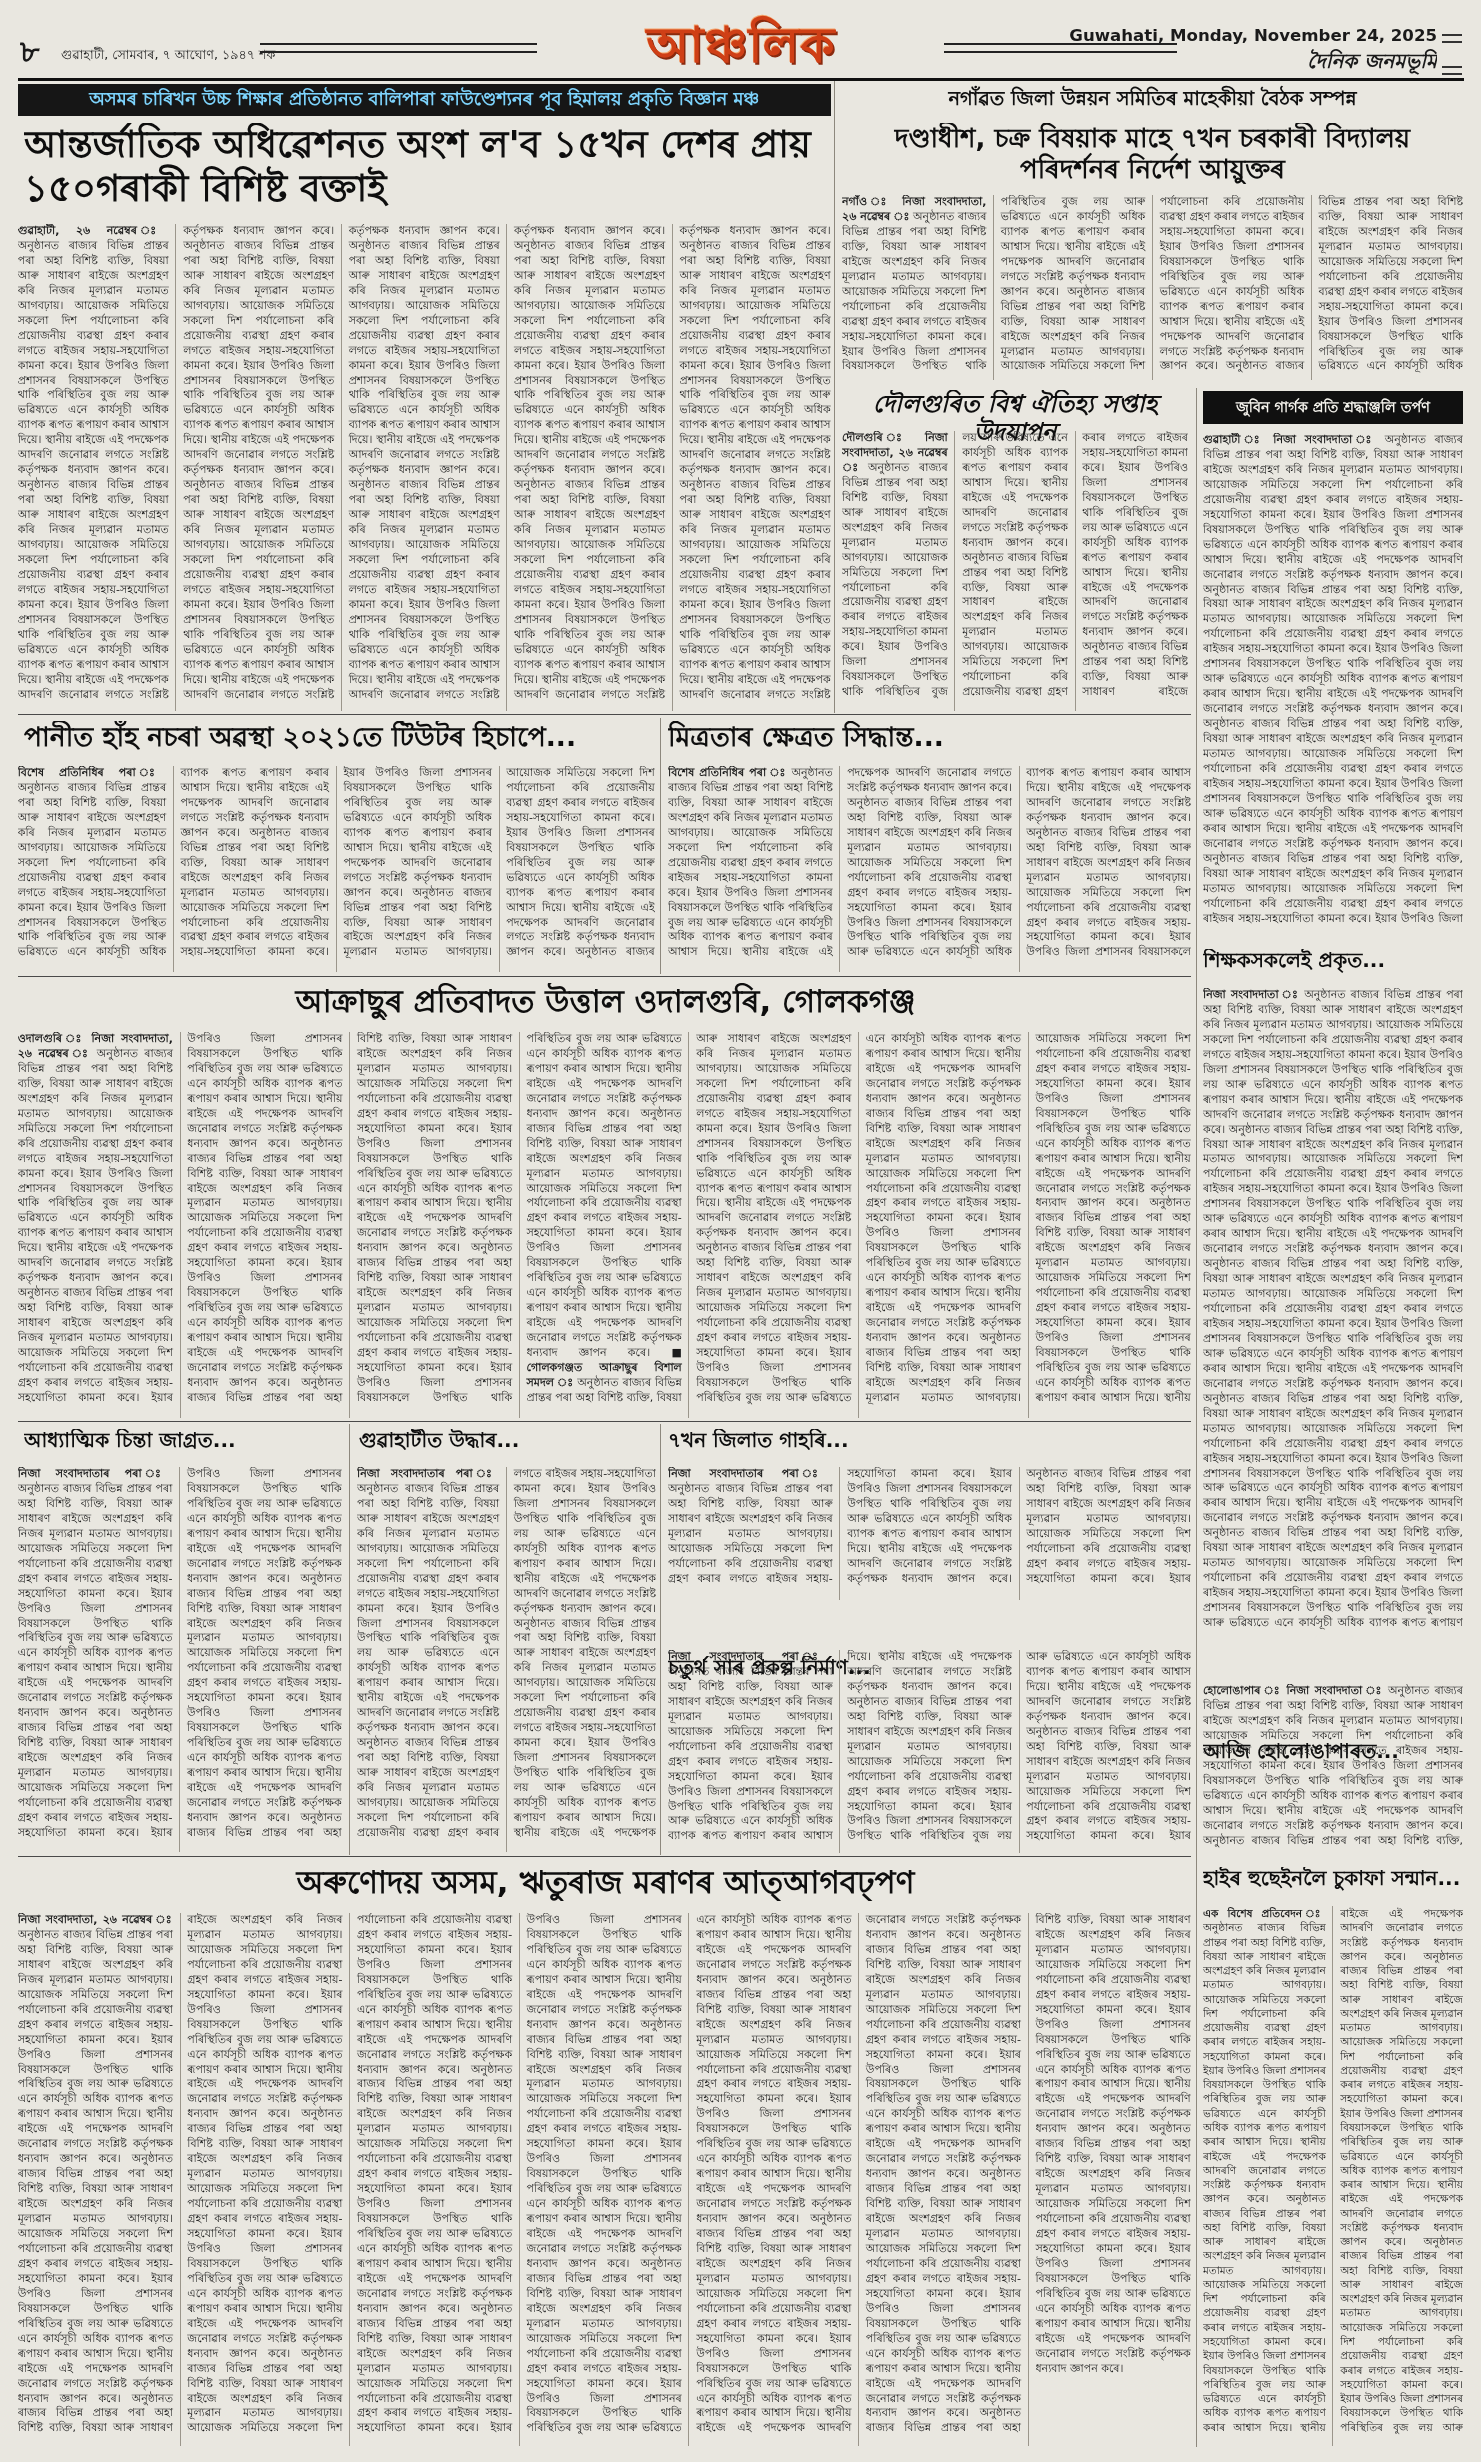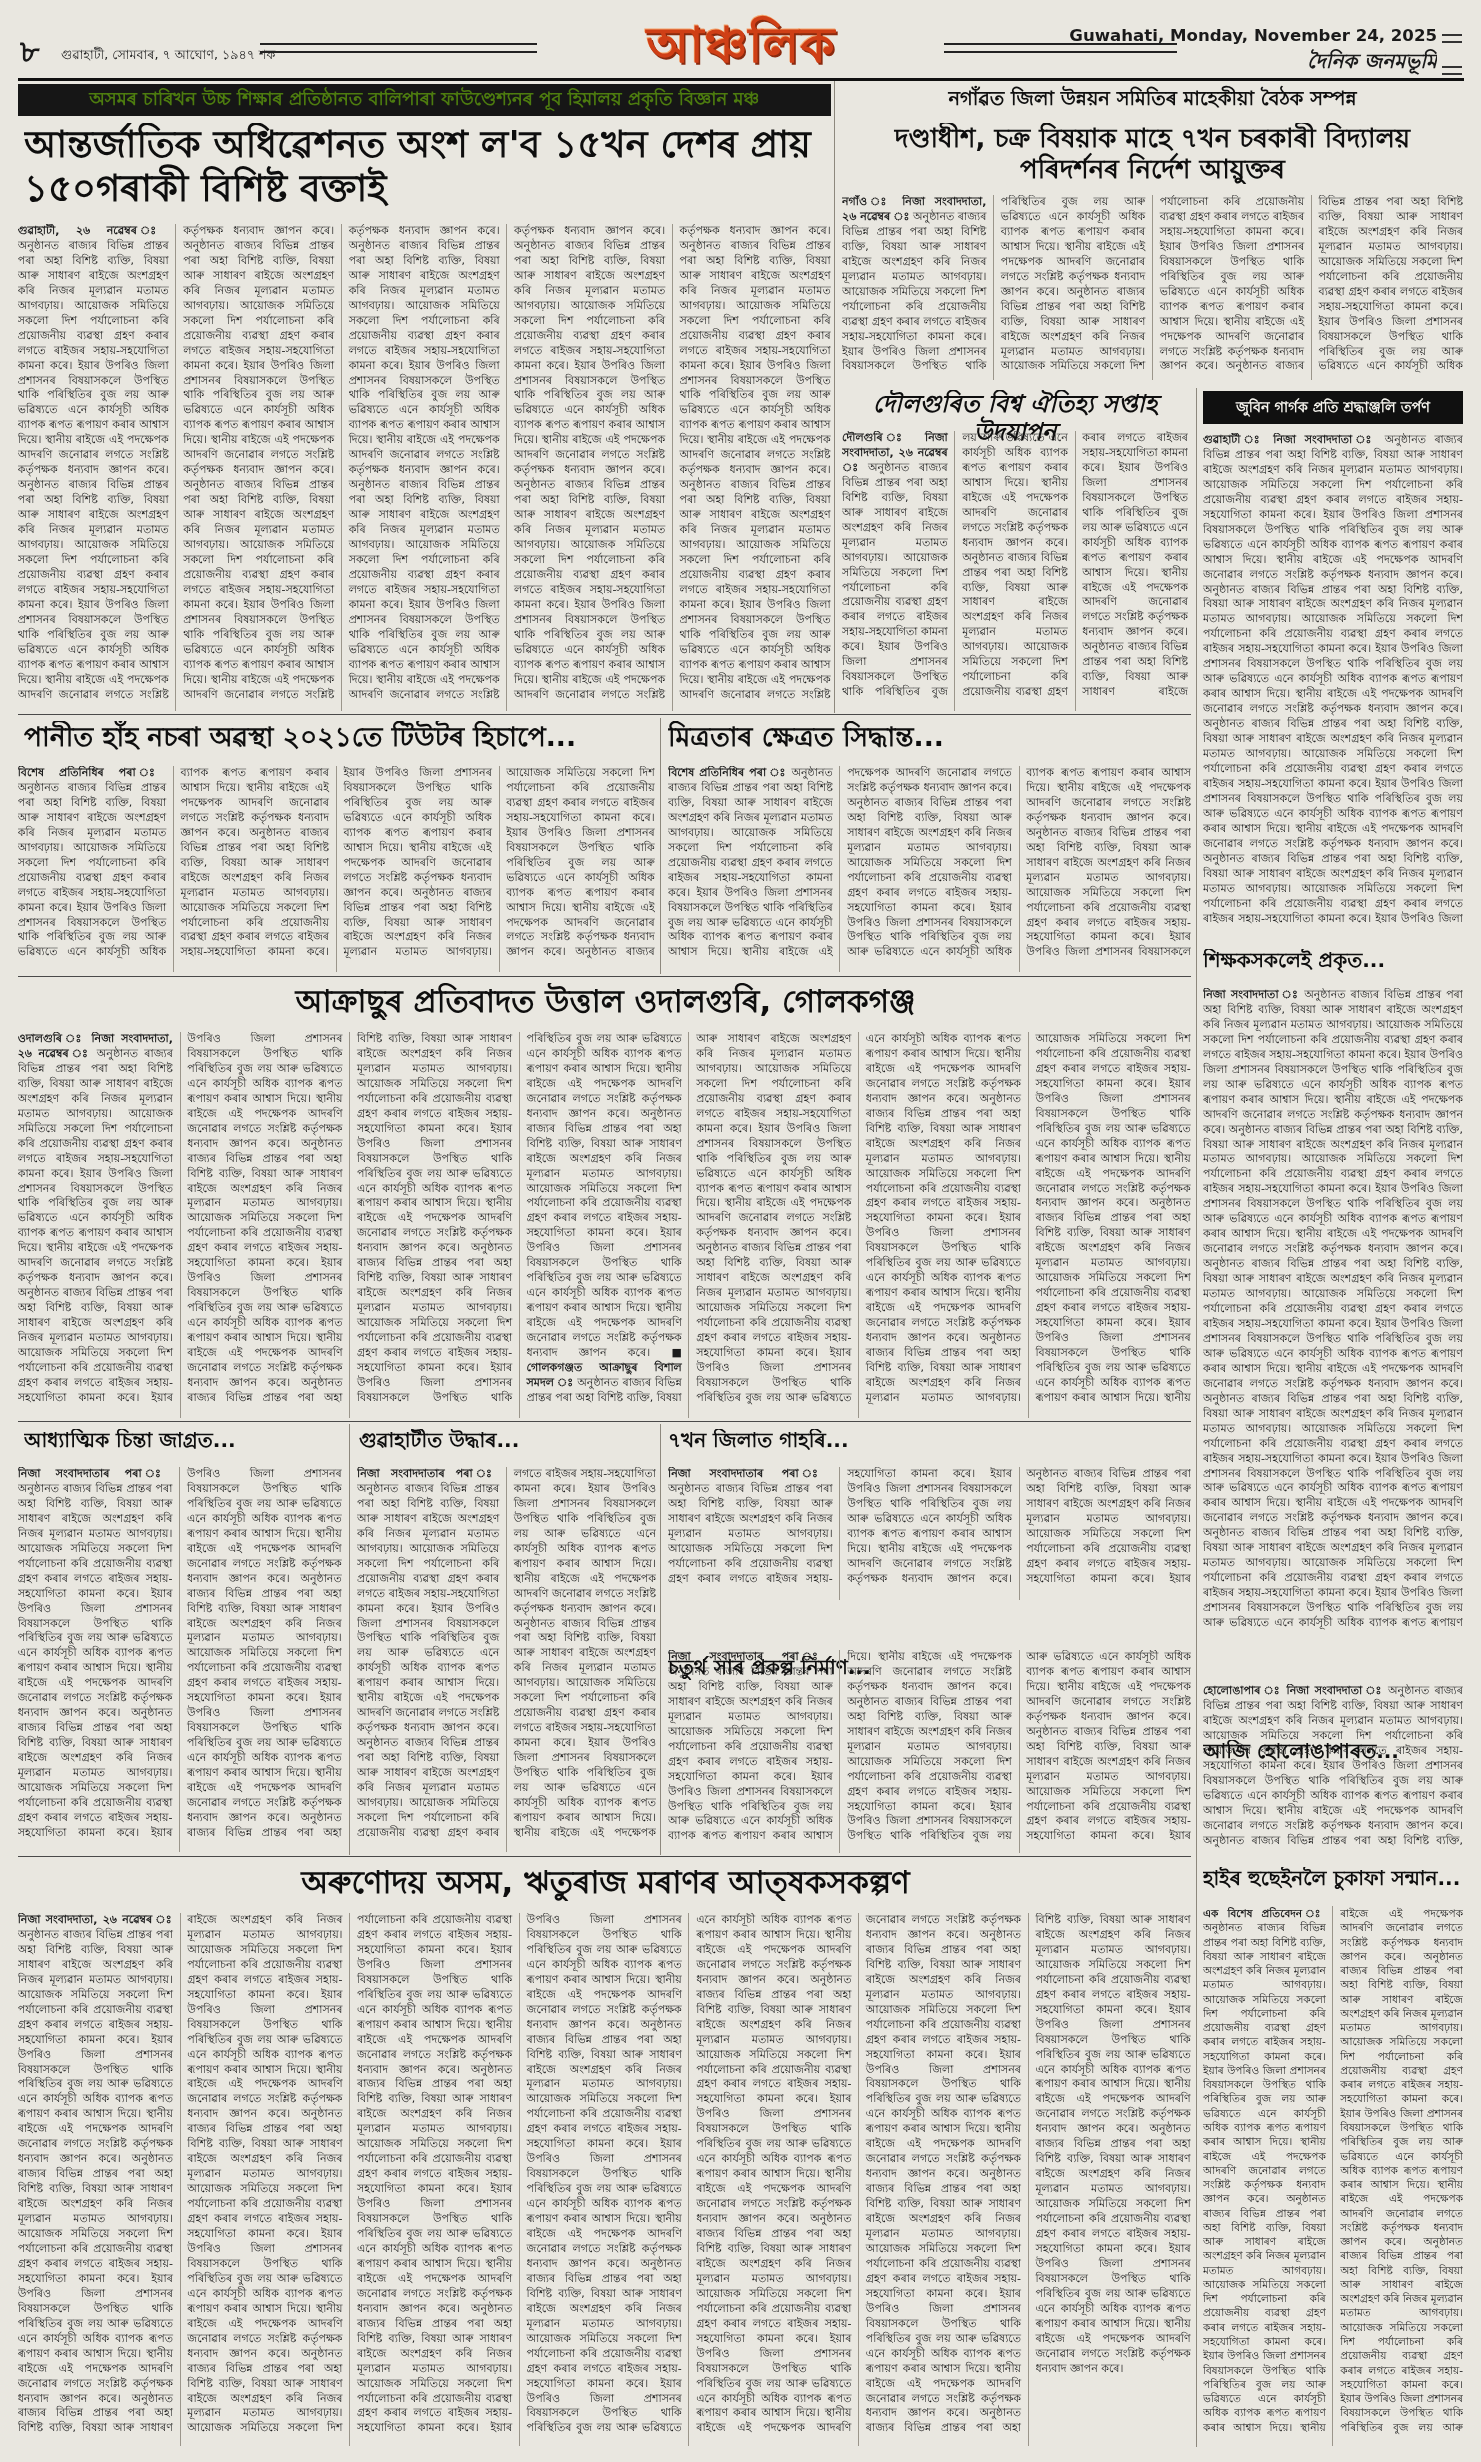--- a/index.html
+++ b/index.html
@@ -22,21 +22,21 @@
   }
   .mastline{background:#222;height:1.7px;}
   .eng-date{font-size:16.6px;font-weight:bold;text-align:right;}
   .paper-name{font-size:20px;font-weight:bold;font-style:italic;text-align:right;margin-top:1px;}
   .deco{background:#333;height:2.2px;}
   .rule-h{background:#4a4a4a;height:1.1px;}
   .rule-v{background:#8d887d;width:0.6px;}
   .thickrule{background:#111;height:2.8px;}
   
   .banner-dark{
-    background:#161616;color:#4d7c0f;
+    background:#161616;color:#7dd3fc;
     font-size:18px;font-weight:bold;text-align:center;
     display:flex;align-items:center;justify-content:center;
     white-space:nowrap;
   }
   .banner-right{
     font-size:19.4px;font-weight:bold;text-align:center;
     display:flex;align-items:center;justify-content:center;
     white-space:nowrap;color:#101010;
   }
   
@@ -178,17 +178,17 @@
   <p><strong class="dl">নিজা সংবাদদাতাৰ পৰা ঃ</strong> <span>অনুষ্ঠানত ৰাজ্যৰ বিভিন্ন প্ৰান্তৰ পৰা অহা বিশিষ্ট ব্যক্তি, বিষয়া আৰু সাধাৰণ ৰাইজে অংশগ্ৰহণ কৰি নিজৰ মূল্যৱান মতামত আগবঢ়ায়। আয়োজক সমিতিয়ে সকলো দিশ পৰ্যালোচনা কৰি প্ৰয়োজনীয় ব্যৱস্থা গ্ৰহণ কৰাৰ লগতে ৰাইজৰ সহায়-সহযোগিতা কামনা কৰে। ইয়াৰ উপৰিও জিলা প্ৰশাসনৰ বিষয়াসকলে উপস্থিত থাকি পৰিস্থিতিৰ বুজ লয় আৰু ভৱিষ্যতে এনে কাৰ্যসূচী অধিক ব্যাপক ৰূপত ৰূপায়ণ কৰাৰ আশ্বাস দিয়ে। স্থানীয় ৰাইজে এই পদক্ষেপক আদৰণি জনোৱাৰ লগতে সংশ্লিষ্ট কৰ্তৃপক্ষক ধন্যবাদ জ্ঞাপন কৰে। অনুষ্ঠানত ৰাজ্যৰ বিভিন্ন প্ৰান্তৰ পৰা অহা বিশিষ্ট ব্যক্তি, বিষয়া আৰু সাধাৰণ ৰাইজে অংশগ্ৰহণ কৰি নিজৰ মূল্যৱান মতামত আগবঢ়ায়। আয়োজক সমিতিয়ে সকলো দিশ পৰ্যালোচনা কৰি প্ৰয়োজনীয় ব্যৱস্থা গ্ৰহণ কৰাৰ লগতে ৰাইজৰ সহায়-সহযোগিতা কামনা কৰে। ইয়াৰ উপৰিও জিলা প্ৰশাসনৰ বিষয়াসকলে উপস্থিত থাকি পৰিস্থিতিৰ বুজ লয় আৰু ভৱিষ্যতে এনে কাৰ্যসূচী অধিক ব্যাপক ৰূপত ৰূপায়ণ কৰাৰ আশ্বাস দিয়ে। স্থানীয় ৰাইজে এই পদক্ষেপক আদৰণি জনোৱাৰ লগতে সংশ্লিষ্ট কৰ্তৃপক্ষক ধন্যবাদ জ্ঞাপন কৰে। </span></p>
 </div>
 
 <div class="abs hl hl-col" style="left:668px;top:1610px;width:523px;text-align:left;margin-top:46px;">চতুৰ্থ সাৰ প্ৰকল্প নিৰ্মাণ...</div>
 <div class="abs cols c3" style="left:668px;top:1650px;width:523px;height:203px;">
   <p><strong class="dl">নিজা সংবাদদাতাৰ পৰা ঃ</strong> <span>অনুষ্ঠানত ৰাজ্যৰ বিভিন্ন প্ৰান্তৰ পৰা অহা বিশিষ্ট ব্যক্তি, বিষয়া আৰু সাধাৰণ ৰাইজে অংশগ্ৰহণ কৰি নিজৰ মূল্যৱান মতামত আগবঢ়ায়। আয়োজক সমিতিয়ে সকলো দিশ পৰ্যালোচনা কৰি প্ৰয়োজনীয় ব্যৱস্থা গ্ৰহণ কৰাৰ লগতে ৰাইজৰ সহায়-সহযোগিতা কামনা কৰে। ইয়াৰ উপৰিও জিলা প্ৰশাসনৰ বিষয়াসকলে উপস্থিত থাকি পৰিস্থিতিৰ বুজ লয় আৰু ভৱিষ্যতে এনে কাৰ্যসূচী অধিক ব্যাপক ৰূপত ৰূপায়ণ কৰাৰ আশ্বাস দিয়ে। স্থানীয় ৰাইজে এই পদক্ষেপক আদৰণি জনোৱাৰ লগতে সংশ্লিষ্ট কৰ্তৃপক্ষক ধন্যবাদ জ্ঞাপন কৰে। অনুষ্ঠানত ৰাজ্যৰ বিভিন্ন প্ৰান্তৰ পৰা অহা বিশিষ্ট ব্যক্তি, বিষয়া আৰু সাধাৰণ ৰাইজে অংশগ্ৰহণ কৰি নিজৰ মূল্যৱান মতামত আগবঢ়ায়। আয়োজক সমিতিয়ে সকলো দিশ পৰ্যালোচনা কৰি প্ৰয়োজনীয় ব্যৱস্থা গ্ৰহণ কৰাৰ লগতে ৰাইজৰ সহায়-সহযোগিতা কামনা কৰে। ইয়াৰ উপৰিও জিলা প্ৰশাসনৰ বিষয়াসকলে উপস্থিত থাকি পৰিস্থিতিৰ বুজ লয় আৰু ভৱিষ্যতে এনে কাৰ্যসূচী অধিক ব্যাপক ৰূপত ৰূপায়ণ কৰাৰ আশ্বাস দিয়ে। স্থানীয় ৰাইজে এই পদক্ষেপক আদৰণি জনোৱাৰ লগতে সংশ্লিষ্ট কৰ্তৃপক্ষক ধন্যবাদ জ্ঞাপন কৰে। অনুষ্ঠানত ৰাজ্যৰ বিভিন্ন প্ৰান্তৰ পৰা অহা বিশিষ্ট ব্যক্তি, বিষয়া আৰু সাধাৰণ ৰাইজে অংশগ্ৰহণ কৰি নিজৰ মূল্যৱান মতামত আগবঢ়ায়। আয়োজক সমিতিয়ে সকলো দিশ পৰ্যালোচনা কৰি প্ৰয়োজনীয় ব্যৱস্থা গ্ৰহণ কৰাৰ লগতে ৰাইজৰ সহায়-সহযোগিতা কামনা কৰে। ইয়াৰ উপৰিও জিলা প্ৰশাসনৰ বিষয়াসকলে উপস্থিত থাকি পৰিস্থিতিৰ বুজ লয় আৰু ভৱিষ্যতে এনে কাৰ্যসূচী অধিক ব্যাপক ৰূপত ৰূপায়ণ কৰাৰ আশ্বাস দিয়ে। স্থানীয় ৰাইজে এই পদক্ষেপক আদৰণি জনোৱাৰ লগতে সংশ্লিষ্ট কৰ্তৃপক্ষক ধন্যবাদ জ্ঞাপন কৰে। </span></p>
 </div>
 
 <div class="abs rule-h" style="left:17.7px;top:1856px;width:1173px;"></div>
 
-<div class="abs hl hl-xl" style="left:24px;top:1864px;width:1163px;">অৰুণোদয় অসম, ঋতুৰাজ মৰাণৰ আত্ষকসকল্পণ</div>
+<div class="abs hl hl-xl" style="left:24px;top:1864px;width:1163px;">অৰুণোদয় অসম, ঋতুৰাজ মৰাণৰ আত্আগবঢ্পণ</div>
 <div class="abs cols c7" style="left:17.7px;top:1913px;width:1173px;height:533px;">
   <p><strong class="dl">নিজা সংবাদদাতা, ২৬ নৱেম্বৰ ঃ</strong> <span>অনুষ্ঠানত ৰাজ্যৰ বিভিন্ন প্ৰান্তৰ পৰা অহা বিশিষ্ট ব্যক্তি, বিষয়া আৰু সাধাৰণ ৰাইজে অংশগ্ৰহণ কৰি নিজৰ মূল্যৱান মতামত আগবঢ়ায়। আয়োজক সমিতিয়ে সকলো দিশ পৰ্যালোচনা কৰি প্ৰয়োজনীয় ব্যৱস্থা গ্ৰহণ কৰাৰ লগতে ৰাইজৰ সহায়-সহযোগিতা কামনা কৰে। ইয়াৰ উপৰিও জিলা প্ৰশাসনৰ বিষয়াসকলে উপস্থিত থাকি পৰিস্থিতিৰ বুজ লয় আৰু ভৱিষ্যতে এনে কাৰ্যসূচী অধিক ব্যাপক ৰূপত ৰূপায়ণ কৰাৰ আশ্বাস দিয়ে। স্থানীয় ৰাইজে এই পদক্ষেপক আদৰণি জনোৱাৰ লগতে সংশ্লিষ্ট কৰ্তৃপক্ষক ধন্যবাদ জ্ঞাপন কৰে। অনুষ্ঠানত ৰাজ্যৰ বিভিন্ন প্ৰান্তৰ পৰা অহা বিশিষ্ট ব্যক্তি, বিষয়া আৰু সাধাৰণ ৰাইজে অংশগ্ৰহণ কৰি নিজৰ মূল্যৱান মতামত আগবঢ়ায়। আয়োজক সমিতিয়ে সকলো দিশ পৰ্যালোচনা কৰি প্ৰয়োজনীয় ব্যৱস্থা গ্ৰহণ কৰাৰ লগতে ৰাইজৰ সহায়-সহযোগিতা কামনা কৰে। ইয়াৰ উপৰিও জিলা প্ৰশাসনৰ বিষয়াসকলে উপস্থিত থাকি পৰিস্থিতিৰ বুজ লয় আৰু ভৱিষ্যতে এনে কাৰ্যসূচী অধিক ব্যাপক ৰূপত ৰূপায়ণ কৰাৰ আশ্বাস দিয়ে। স্থানীয় ৰাইজে এই পদক্ষেপক আদৰণি জনোৱাৰ লগতে সংশ্লিষ্ট কৰ্তৃপক্ষক ধন্যবাদ জ্ঞাপন কৰে। অনুষ্ঠানত ৰাজ্যৰ বিভিন্ন প্ৰান্তৰ পৰা অহা বিশিষ্ট ব্যক্তি, বিষয়া আৰু সাধাৰণ ৰাইজে অংশগ্ৰহণ কৰি নিজৰ মূল্যৱান মতামত আগবঢ়ায়। আয়োজক সমিতিয়ে সকলো দিশ পৰ্যালোচনা কৰি প্ৰয়োজনীয় ব্যৱস্থা গ্ৰহণ কৰাৰ লগতে ৰাইজৰ সহায়-সহযোগিতা কামনা কৰে। ইয়াৰ উপৰিও জিলা প্ৰশাসনৰ বিষয়াসকলে উপস্থিত থাকি পৰিস্থিতিৰ বুজ লয় আৰু ভৱিষ্যতে এনে কাৰ্যসূচী অধিক ব্যাপক ৰূপত ৰূপায়ণ কৰাৰ আশ্বাস দিয়ে। স্থানীয় ৰাইজে এই পদক্ষেপক আদৰণি জনোৱাৰ লগতে সংশ্লিষ্ট কৰ্তৃপক্ষক ধন্যবাদ জ্ঞাপন কৰে। অনুষ্ঠানত ৰাজ্যৰ বিভিন্ন প্ৰান্তৰ পৰা অহা বিশিষ্ট ব্যক্তি, বিষয়া আৰু সাধাৰণ ৰাইজে অংশগ্ৰহণ কৰি নিজৰ মূল্যৱান মতামত আগবঢ়ায়। আয়োজক সমিতিয়ে সকলো দিশ পৰ্যালোচনা কৰি প্ৰয়োজনীয় ব্যৱস্থা গ্ৰহণ কৰাৰ লগতে ৰাইজৰ সহায়-সহযোগিতা কামনা কৰে। ইয়াৰ উপৰিও জিলা প্ৰশাসনৰ বিষয়াসকলে উপস্থিত থাকি পৰিস্থিতিৰ বুজ লয় আৰু ভৱিষ্যতে এনে কাৰ্যসূচী অধিক ব্যাপক ৰূপত ৰূপায়ণ কৰাৰ আশ্বাস দিয়ে। স্থানীয় ৰাইজে এই পদক্ষেপক আদৰণি জনোৱাৰ লগতে সংশ্লিষ্ট কৰ্তৃপক্ষক ধন্যবাদ জ্ঞাপন কৰে। অনুষ্ঠানত ৰাজ্যৰ বিভিন্ন প্ৰান্তৰ পৰা অহা বিশিষ্ট ব্যক্তি, বিষয়া আৰু সাধাৰণ ৰাইজে অংশগ্ৰহণ কৰি নিজৰ মূল্যৱান মতামত আগবঢ়ায়। আয়োজক সমিতিয়ে সকলো দিশ পৰ্যালোচনা কৰি প্ৰয়োজনীয় ব্যৱস্থা গ্ৰহণ কৰাৰ লগতে ৰাইজৰ সহায়-সহযোগিতা কামনা কৰে। ইয়াৰ উপৰিও জিলা প্ৰশাসনৰ বিষয়াসকলে উপস্থিত থাকি পৰিস্থিতিৰ বুজ লয় আৰু ভৱিষ্যতে এনে কাৰ্যসূচী অধিক ব্যাপক ৰূপত ৰূপায়ণ কৰাৰ আশ্বাস দিয়ে। স্থানীয় ৰাইজে এই পদক্ষেপক আদৰণি জনোৱাৰ লগতে সংশ্লিষ্ট কৰ্তৃপক্ষক ধন্যবাদ জ্ঞাপন কৰে। অনুষ্ঠানত ৰাজ্যৰ বিভিন্ন প্ৰান্তৰ পৰা অহা বিশিষ্ট ব্যক্তি, বিষয়া আৰু সাধাৰণ ৰাইজে অংশগ্ৰহণ কৰি নিজৰ মূল্যৱান মতামত আগবঢ়ায়। আয়োজক সমিতিয়ে সকলো দিশ পৰ্যালোচনা কৰি প্ৰয়োজনীয় ব্যৱস্থা গ্ৰহণ কৰাৰ লগতে ৰাইজৰ সহায়-সহযোগিতা কামনা কৰে। ইয়াৰ উপৰিও জিলা প্ৰশাসনৰ বিষয়াসকলে উপস্থিত থাকি পৰিস্থিতিৰ বুজ লয় আৰু ভৱিষ্যতে এনে কাৰ্যসূচী অধিক ব্যাপক ৰূপত ৰূপায়ণ কৰাৰ আশ্বাস দিয়ে। স্থানীয় ৰাইজে এই পদক্ষেপক আদৰণি জনোৱাৰ লগতে সংশ্লিষ্ট কৰ্তৃপক্ষক ধন্যবাদ জ্ঞাপন কৰে। অনুষ্ঠানত ৰাজ্যৰ বিভিন্ন প্ৰান্তৰ পৰা অহা বিশিষ্ট ব্যক্তি, বিষয়া আৰু সাধাৰণ ৰাইজে অংশগ্ৰহণ কৰি নিজৰ মূল্যৱান মতামত আগবঢ়ায়। আয়োজক সমিতিয়ে সকলো দিশ পৰ্যালোচনা কৰি প্ৰয়োজনীয় ব্যৱস্থা গ্ৰহণ কৰাৰ লগতে ৰাইজৰ সহায়-সহযোগিতা কামনা কৰে। ইয়াৰ উপৰিও জিলা প্ৰশাসনৰ বিষয়াসকলে উপস্থিত থাকি পৰিস্থিতিৰ বুজ লয় আৰু ভৱিষ্যতে এনে কাৰ্যসূচী অধিক ব্যাপক ৰূপত ৰূপায়ণ কৰাৰ আশ্বাস দিয়ে। স্থানীয় ৰাইজে এই পদক্ষেপক আদৰণি জনোৱাৰ লগতে সংশ্লিষ্ট কৰ্তৃপক্ষক ধন্যবাদ জ্ঞাপন কৰে। অনুষ্ঠানত ৰাজ্যৰ বিভিন্ন প্ৰান্তৰ পৰা অহা বিশিষ্ট ব্যক্তি, বিষয়া আৰু সাধাৰণ ৰাইজে অংশগ্ৰহণ কৰি নিজৰ মূল্যৱান মতামত আগবঢ়ায়। আয়োজক সমিতিয়ে সকলো দিশ পৰ্যালোচনা কৰি প্ৰয়োজনীয় ব্যৱস্থা গ্ৰহণ কৰাৰ লগতে ৰাইজৰ সহায়-সহযোগিতা কামনা কৰে। ইয়াৰ উপৰিও জিলা প্ৰশাসনৰ বিষয়াসকলে উপস্থিত থাকি পৰিস্থিতিৰ বুজ লয় আৰু ভৱিষ্যতে এনে কাৰ্যসূচী অধিক ব্যাপক ৰূপত ৰূপায়ণ কৰাৰ আশ্বাস দিয়ে। স্থানীয় ৰাইজে এই পদক্ষেপক আদৰণি জনোৱাৰ লগতে সংশ্লিষ্ট কৰ্তৃপক্ষক ধন্যবাদ জ্ঞাপন কৰে। অনুষ্ঠানত ৰাজ্যৰ বিভিন্ন প্ৰান্তৰ পৰা অহা বিশিষ্ট ব্যক্তি, বিষয়া আৰু সাধাৰণ ৰাইজে অংশগ্ৰহণ কৰি নিজৰ মূল্যৱান মতামত আগবঢ়ায়। আয়োজক সমিতিয়ে সকলো দিশ পৰ্যালোচনা কৰি প্ৰয়োজনীয় ব্যৱস্থা গ্ৰহণ কৰাৰ লগতে ৰাইজৰ সহায়-সহযোগিতা কামনা কৰে। ইয়াৰ উপৰিও জিলা প্ৰশাসনৰ বিষয়াসকলে উপস্থিত থাকি পৰিস্থিতিৰ বুজ লয় আৰু ভৱিষ্যতে এনে কাৰ্যসূচী অধিক ব্যাপক ৰূপত ৰূপায়ণ কৰাৰ আশ্বাস দিয়ে। স্থানীয় ৰাইজে এই পদক্ষেপক আদৰণি জনোৱাৰ লগতে সংশ্লিষ্ট কৰ্তৃপক্ষক ধন্যবাদ জ্ঞাপন কৰে। অনুষ্ঠানত ৰাজ্যৰ বিভিন্ন প্ৰান্তৰ পৰা অহা বিশিষ্ট ব্যক্তি, বিষয়া আৰু সাধাৰণ ৰাইজে অংশগ্ৰহণ কৰি নিজৰ মূল্যৱান মতামত আগবঢ়ায়। আয়োজক সমিতিয়ে সকলো দিশ পৰ্যালোচনা কৰি প্ৰয়োজনীয় ব্যৱস্থা গ্ৰহণ কৰাৰ লগতে ৰাইজৰ সহায়-সহযোগিতা কামনা কৰে। ইয়াৰ উপৰিও জিলা প্ৰশাসনৰ বিষয়াসকলে উপস্থিত থাকি পৰিস্থিতিৰ বুজ লয় আৰু ভৱিষ্যতে এনে কাৰ্যসূচী অধিক ব্যাপক ৰূপত ৰূপায়ণ কৰাৰ আশ্বাস দিয়ে। স্থানীয় ৰাইজে এই পদক্ষেপক আদৰণি জনোৱাৰ লগতে সংশ্লিষ্ট কৰ্তৃপক্ষক ধন্যবাদ জ্ঞাপন কৰে। অনুষ্ঠানত ৰাজ্যৰ বিভিন্ন প্ৰান্তৰ পৰা অহা বিশিষ্ট ব্যক্তি, বিষয়া আৰু সাধাৰণ ৰাইজে অংশগ্ৰহণ কৰি নিজৰ মূল্যৱান মতামত আগবঢ়ায়। আয়োজক সমিতিয়ে সকলো দিশ পৰ্যালোচনা কৰি প্ৰয়োজনীয় ব্যৱস্থা গ্ৰহণ কৰাৰ লগতে ৰাইজৰ সহায়-সহযোগিতা কামনা কৰে। ইয়াৰ উপৰিও জিলা প্ৰশাসনৰ বিষয়াসকলে উপস্থিত থাকি পৰিস্থিতিৰ বুজ লয় আৰু ভৱিষ্যতে এনে কাৰ্যসূচী অধিক ব্যাপক ৰূপত ৰূপায়ণ কৰাৰ আশ্বাস দিয়ে। স্থানীয় ৰাইজে এই পদক্ষেপক আদৰণি জনোৱাৰ লগতে সংশ্লিষ্ট কৰ্তৃপক্ষক ধন্যবাদ জ্ঞাপন কৰে। অনুষ্ঠানত ৰাজ্যৰ বিভিন্ন প্ৰান্তৰ পৰা অহা বিশিষ্ট ব্যক্তি, বিষয়া আৰু সাধাৰণ ৰাইজে অংশগ্ৰহণ কৰি নিজৰ মূল্যৱান মতামত আগবঢ়ায়। আয়োজক সমিতিয়ে সকলো দিশ পৰ্যালোচনা কৰি প্ৰয়োজনীয় ব্যৱস্থা গ্ৰহণ কৰাৰ লগতে ৰাইজৰ সহায়-সহযোগিতা কামনা কৰে। ইয়াৰ উপৰিও জিলা প্ৰশাসনৰ বিষয়াসকলে উপস্থিত থাকি পৰিস্থিতিৰ বুজ লয় আৰু ভৱিষ্যতে এনে কাৰ্যসূচী অধিক ব্যাপক ৰূপত ৰূপায়ণ কৰাৰ আশ্বাস দিয়ে। স্থানীয় ৰাইজে এই পদক্ষেপক আদৰণি জনোৱাৰ লগতে সংশ্লিষ্ট কৰ্তৃপক্ষক ধন্যবাদ জ্ঞাপন কৰে। অনুষ্ঠানত ৰাজ্যৰ বিভিন্ন প্ৰান্তৰ পৰা অহা বিশিষ্ট ব্যক্তি, বিষয়া আৰু সাধাৰণ ৰাইজে অংশগ্ৰহণ কৰি নিজৰ মূল্যৱান মতামত আগবঢ়ায়। আয়োজক সমিতিয়ে সকলো দিশ পৰ্যালোচনা কৰি প্ৰয়োজনীয় ব্যৱস্থা গ্ৰহণ কৰাৰ লগতে ৰাইজৰ সহায়-সহযোগিতা কামনা কৰে। ইয়াৰ উপৰিও জিলা প্ৰশাসনৰ বিষয়াসকলে উপস্থিত থাকি পৰিস্থিতিৰ বুজ লয় আৰু ভৱিষ্যতে এনে কাৰ্যসূচী অধিক ব্যাপক ৰূপত ৰূপায়ণ কৰাৰ আশ্বাস দিয়ে। স্থানীয় ৰাইজে এই পদক্ষেপক আদৰণি জনোৱাৰ লগতে সংশ্লিষ্ট কৰ্তৃপক্ষক ধন্যবাদ জ্ঞাপন কৰে। অনুষ্ঠানত ৰাজ্যৰ বিভিন্ন প্ৰান্তৰ পৰা অহা বিশিষ্ট ব্যক্তি, বিষয়া আৰু সাধাৰণ ৰাইজে অংশগ্ৰহণ কৰি নিজৰ মূল্যৱান মতামত আগবঢ়ায়। আয়োজক সমিতিয়ে সকলো দিশ পৰ্যালোচনা কৰি প্ৰয়োজনীয় ব্যৱস্থা গ্ৰহণ কৰাৰ লগতে ৰাইজৰ সহায়-সহযোগিতা কামনা কৰে। ইয়াৰ উপৰিও জিলা প্ৰশাসনৰ বিষয়াসকলে উপস্থিত থাকি পৰিস্থিতিৰ বুজ লয় আৰু ভৱিষ্যতে এনে কাৰ্যসূচী অধিক ব্যাপক ৰূপত ৰূপায়ণ কৰাৰ আশ্বাস দিয়ে। স্থানীয় ৰাইজে এই পদক্ষেপক আদৰণি জনোৱাৰ লগতে সংশ্লিষ্ট কৰ্তৃপক্ষক ধন্যবাদ জ্ঞাপন কৰে। অনুষ্ঠানত ৰাজ্যৰ বিভিন্ন প্ৰান্তৰ পৰা অহা বিশিষ্ট ব্যক্তি, বিষয়া আৰু সাধাৰণ ৰাইজে অংশগ্ৰহণ কৰি নিজৰ মূল্যৱান মতামত আগবঢ়ায়। আয়োজক সমিতিয়ে সকলো দিশ পৰ্যালোচনা কৰি প্ৰয়োজনীয় ব্যৱস্থা গ্ৰহণ কৰাৰ লগতে ৰাইজৰ সহায়-সহযোগিতা কামনা কৰে। ইয়াৰ উপৰিও জিলা প্ৰশাসনৰ বিষয়াসকলে উপস্থিত থাকি পৰিস্থিতিৰ বুজ লয় আৰু ভৱিষ্যতে এনে কাৰ্যসূচী অধিক ব্যাপক ৰূপত ৰূপায়ণ কৰাৰ আশ্বাস দিয়ে। স্থানীয় ৰাইজে এই পদক্ষেপক আদৰণি জনোৱাৰ লগতে সংশ্লিষ্ট কৰ্তৃপক্ষক ধন্যবাদ জ্ঞাপন কৰে। </span></p>
 </div>
 
 
 </body></html>

